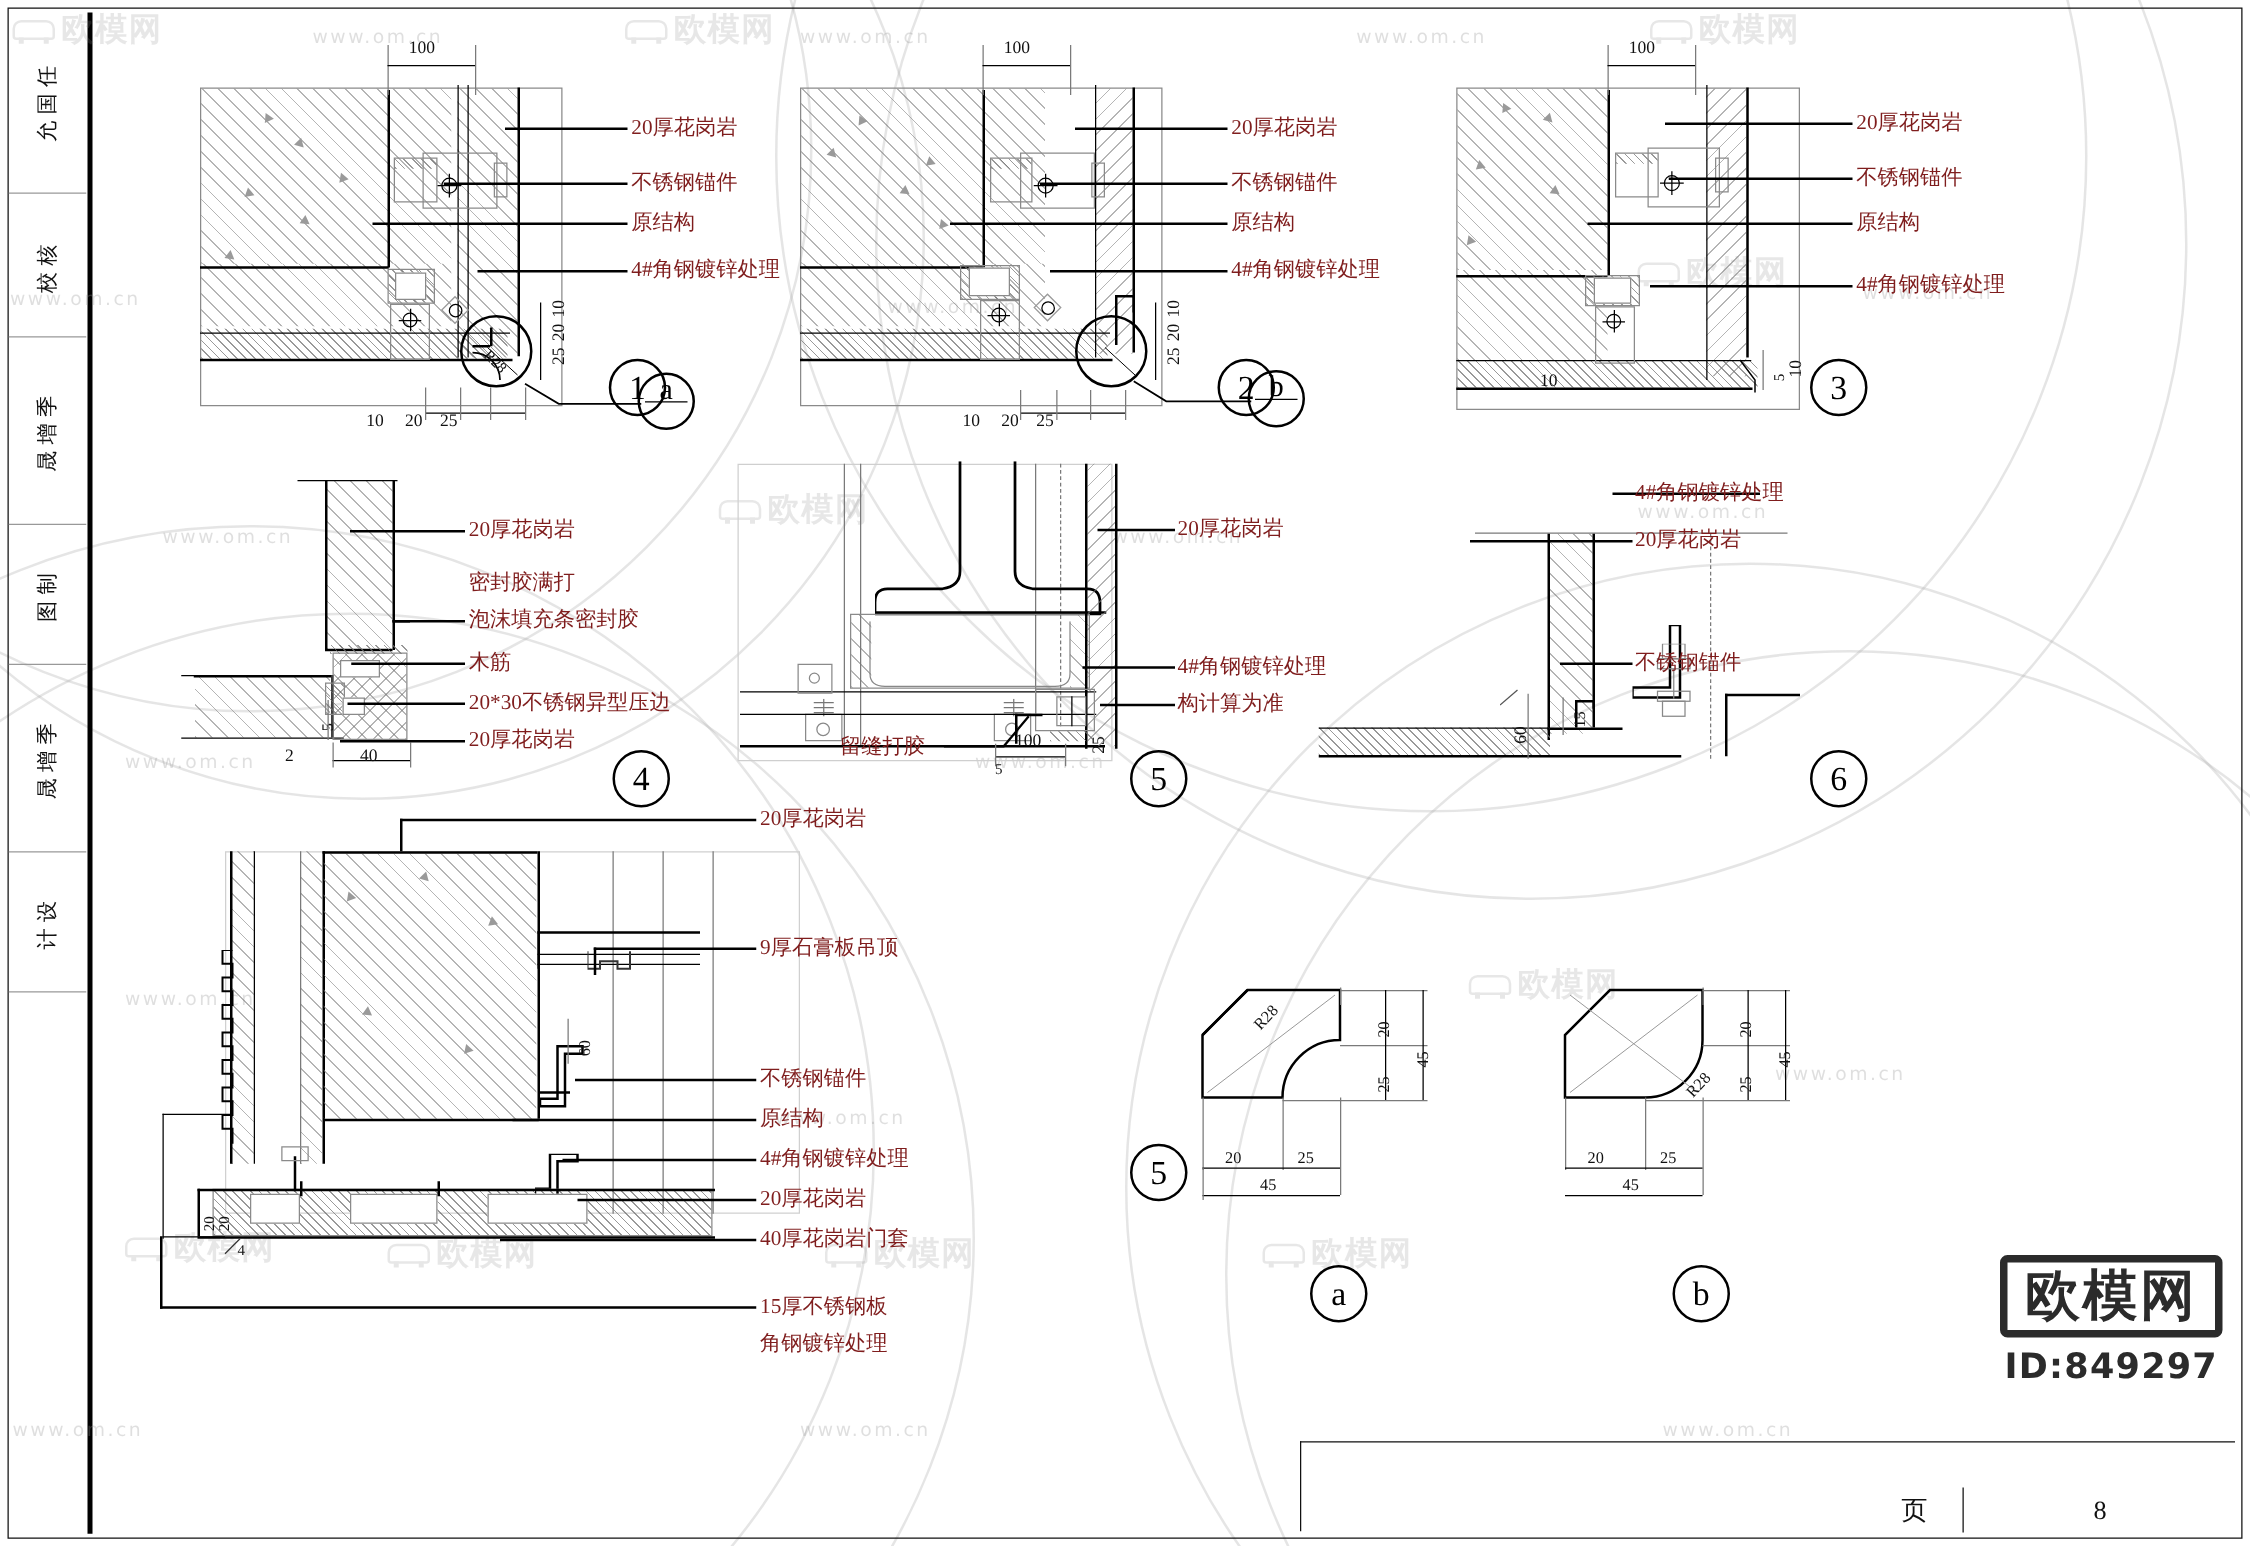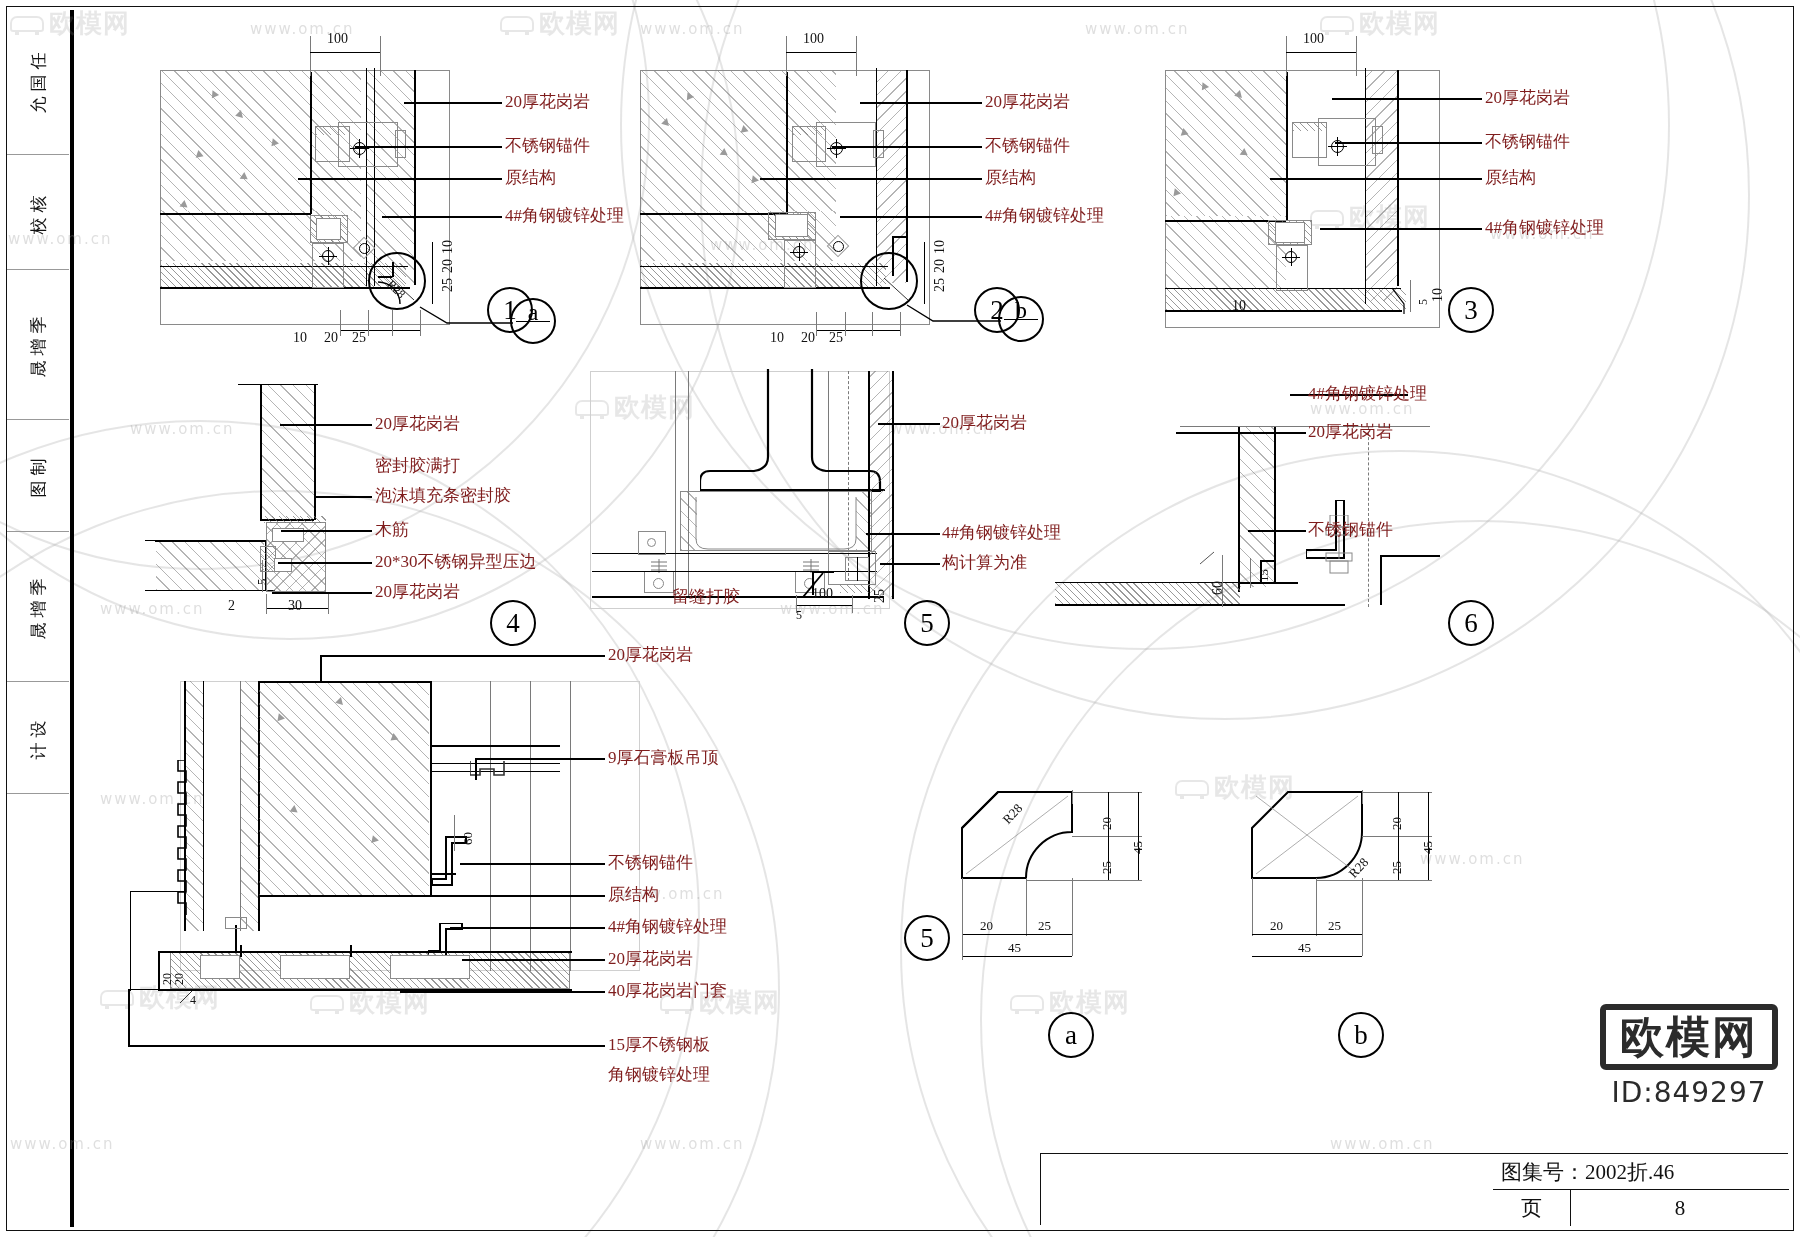--- a/index.html
+++ b/index.html
@@ -96,21 +96,21 @@
   #brand-wm .bx {
     border: 6px solid #2b2b2b;
     border-radius: 6px;
     padding: 5px 14px;
     font-size: 44px; font-weight: bold; color: #2b2b2b;
     font-family: "DejaVu Sans", sans-serif;
     letter-spacing: 2px; line-height: 1;
   }
   #brand-wm .bid {
     margin-top: 6px;
-    font-size: 28px; font-weight: normal; color: #2b2b2b;
+    font-size: 28px; font-weight: bold; color: #2b2b2b;
     font-family: "DejaVu Sans", sans-serif;
     letter-spacing: 1px;
   }
 
   
   .detail { position: absolute; }
 
   .lbl {
     position: absolute;
     font-size: 17px;
@@ -607,21 +607,21 @@
     <div class="hatchbox dense" style="left:111px;top:177px;width:14px;height:24px;"></div>
     <div class="outline" style="left:124px;top:188px;width:18px;height:14px;background:#fff;"></div>
 
     <div class="dim v" style="left:104px;top:215px;font-size:13px;">5</div>
     <div class="vline-l" style="left:112px;top:190px;height:32px;"></div>
 
     <div class="hline" style="left:116px;top:238px;width:62px;"></div>
     <div class="vline-l" style="left:116px;top:224px;height:20px;"></div>
     <div class="vline-l" style="left:178px;top:224px;height:20px;"></div>
     <div class="dim" style="left:78px;top:228px;">2</div>
-    <div class="dim" style="left:138px;top:228px;">30</div>
+    <div class="dim" style="left:138px;top:228px;">40</div>
 
     <div class="lead" style="left:130px;top:54px;width:92px;"></div>
     <div class="lbl" style="left:225px;top:44px;">20厚花岗岩</div>
 
     <div class="lead" style="left:164px;top:126px;width:58px;"></div>
     <div class="lbl" style="left:225px;top:86px;">密封胶满打</div>
     <div class="lbl" style="left:225px;top:116px;">泡沫填充条密封胶</div>
 
     <div class="lead" style="left:131px;top:160px;width:91px;"></div>
     <div class="lbl" style="left:225px;top:150px;">木筋</div>
@@ -951,18 +951,17 @@
     <span>b</span>
   </div>
 
 
   <div id="brand-wm">
     <div class="bx">欧模网</div>
     <div class="bid">ID:849297</div>
   </div>
 
   <div id="titleblock">
-    <div id="tb-code">图集号：2002折.46</div>
     <div id="tb-pg-lbl">页</div>
     <div id="tb-pg-val">8</div>
   </div>
 
 </div>
 
 </body></html>

